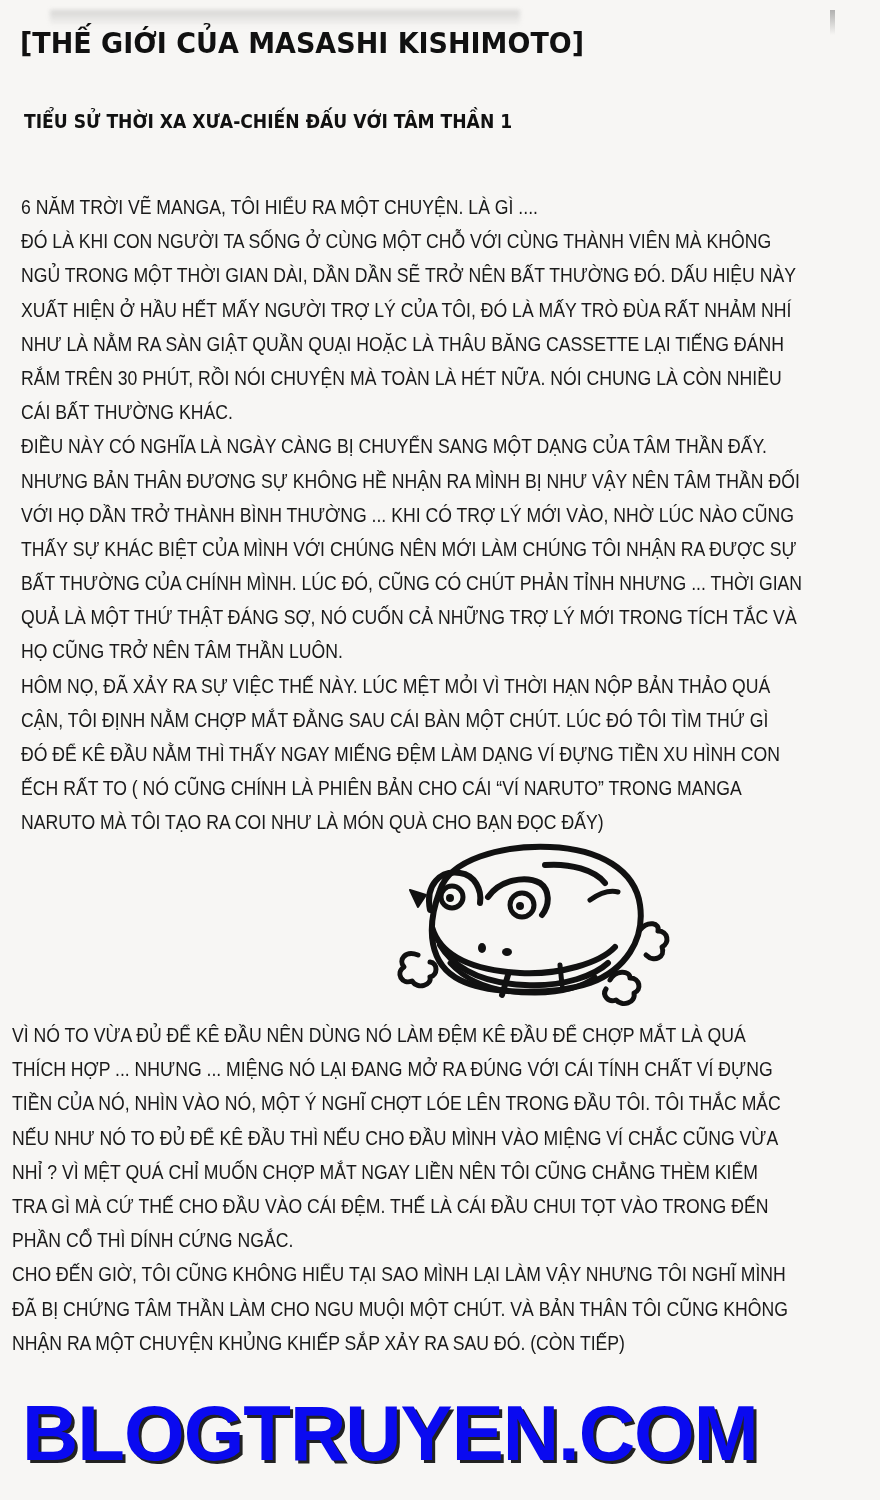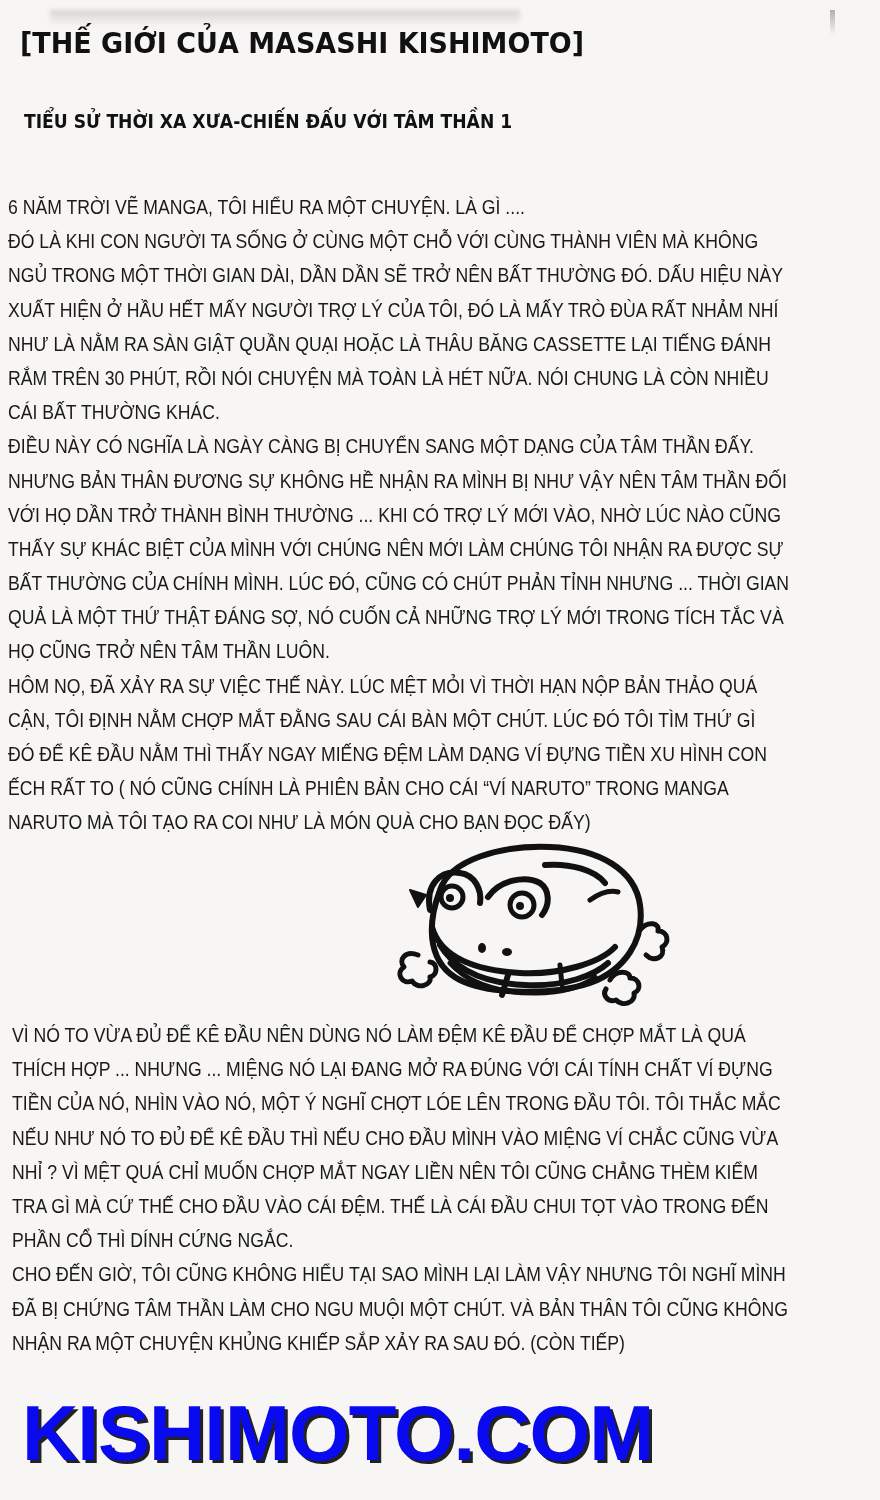--- a/index.html
+++ b/index.html
@@ -53,21 +53,21 @@
       font-family: "DejaVu Sans", sans-serif;
       font-weight: bold;
       font-size: 19.5px;
       color: #111;
       white-space: nowrap;
       transform: scaleX(0.88);
       transform-origin: left center;
     }
     .body-text {
       position: absolute;
-      left: 8px;
+      left: 21px;
       top: 190px;
       width: 848px;
     }
     .line {
       height: 34.2px;
       line-height: 34.2px;
       font-size: 21px;
       white-space: nowrap;
       transform: scaleX(0.84);
       transform-origin: left center;
@@ -175,13 +175,13 @@
   <div class="line">TIỀN CỦA NÓ, NHÌN VÀO NÓ, MỘT Ý NGHĨ CHỢT LÓE LÊN TRONG ĐẦU TÔI. TÔI THẮC MẮC</div>
   <div class="line">NẾU NHƯ NÓ TO ĐỦ ĐỂ KÊ ĐẦU THÌ NẾU CHO ĐẦU MÌNH VÀO MIỆNG VÍ CHẮC CŨNG VỪA</div>
   <div class="line">NHỈ ? VÌ MỆT QUÁ CHỈ MUỐN CHỢP MẮT NGAY LIỀN NÊN TÔI CŨNG CHẲNG THÈM KIỂM</div>
   <div class="line">TRA GÌ MÀ CỨ THẾ CHO ĐẦU VÀO CÁI ĐỆM. THẾ LÀ CÁI ĐẦU CHUI TỌT VÀO TRONG ĐẾN</div>
   <div class="line">PHẦN CỔ THÌ DÍNH CỨNG NGẮC.</div>
   <div class="line">CHO ĐẾN GIỜ, TÔI CŨNG KHÔNG HIỂU TẠI SAO MÌNH LẠI LÀM VẬY NHƯNG TÔI NGHĨ MÌNH</div>
   <div class="line">ĐÃ BỊ CHỨNG TÂM THẦN LÀM CHO NGU MUỘI MỘT CHÚT. VÀ BẢN THÂN TÔI CŨNG KHÔNG</div>
   <div class="line">NHẬN RA MỘT CHUYỆN KHỦNG KHIẾP SẮP XẢY RA SAU ĐÓ. (CÒN TIẾP)</div>
 </div>
 
-<div class="watermark">KISHIMOTO.COM</div>
+<div class="watermark">BLOGTRUYEN.COM</div>
 
 </body></html>

